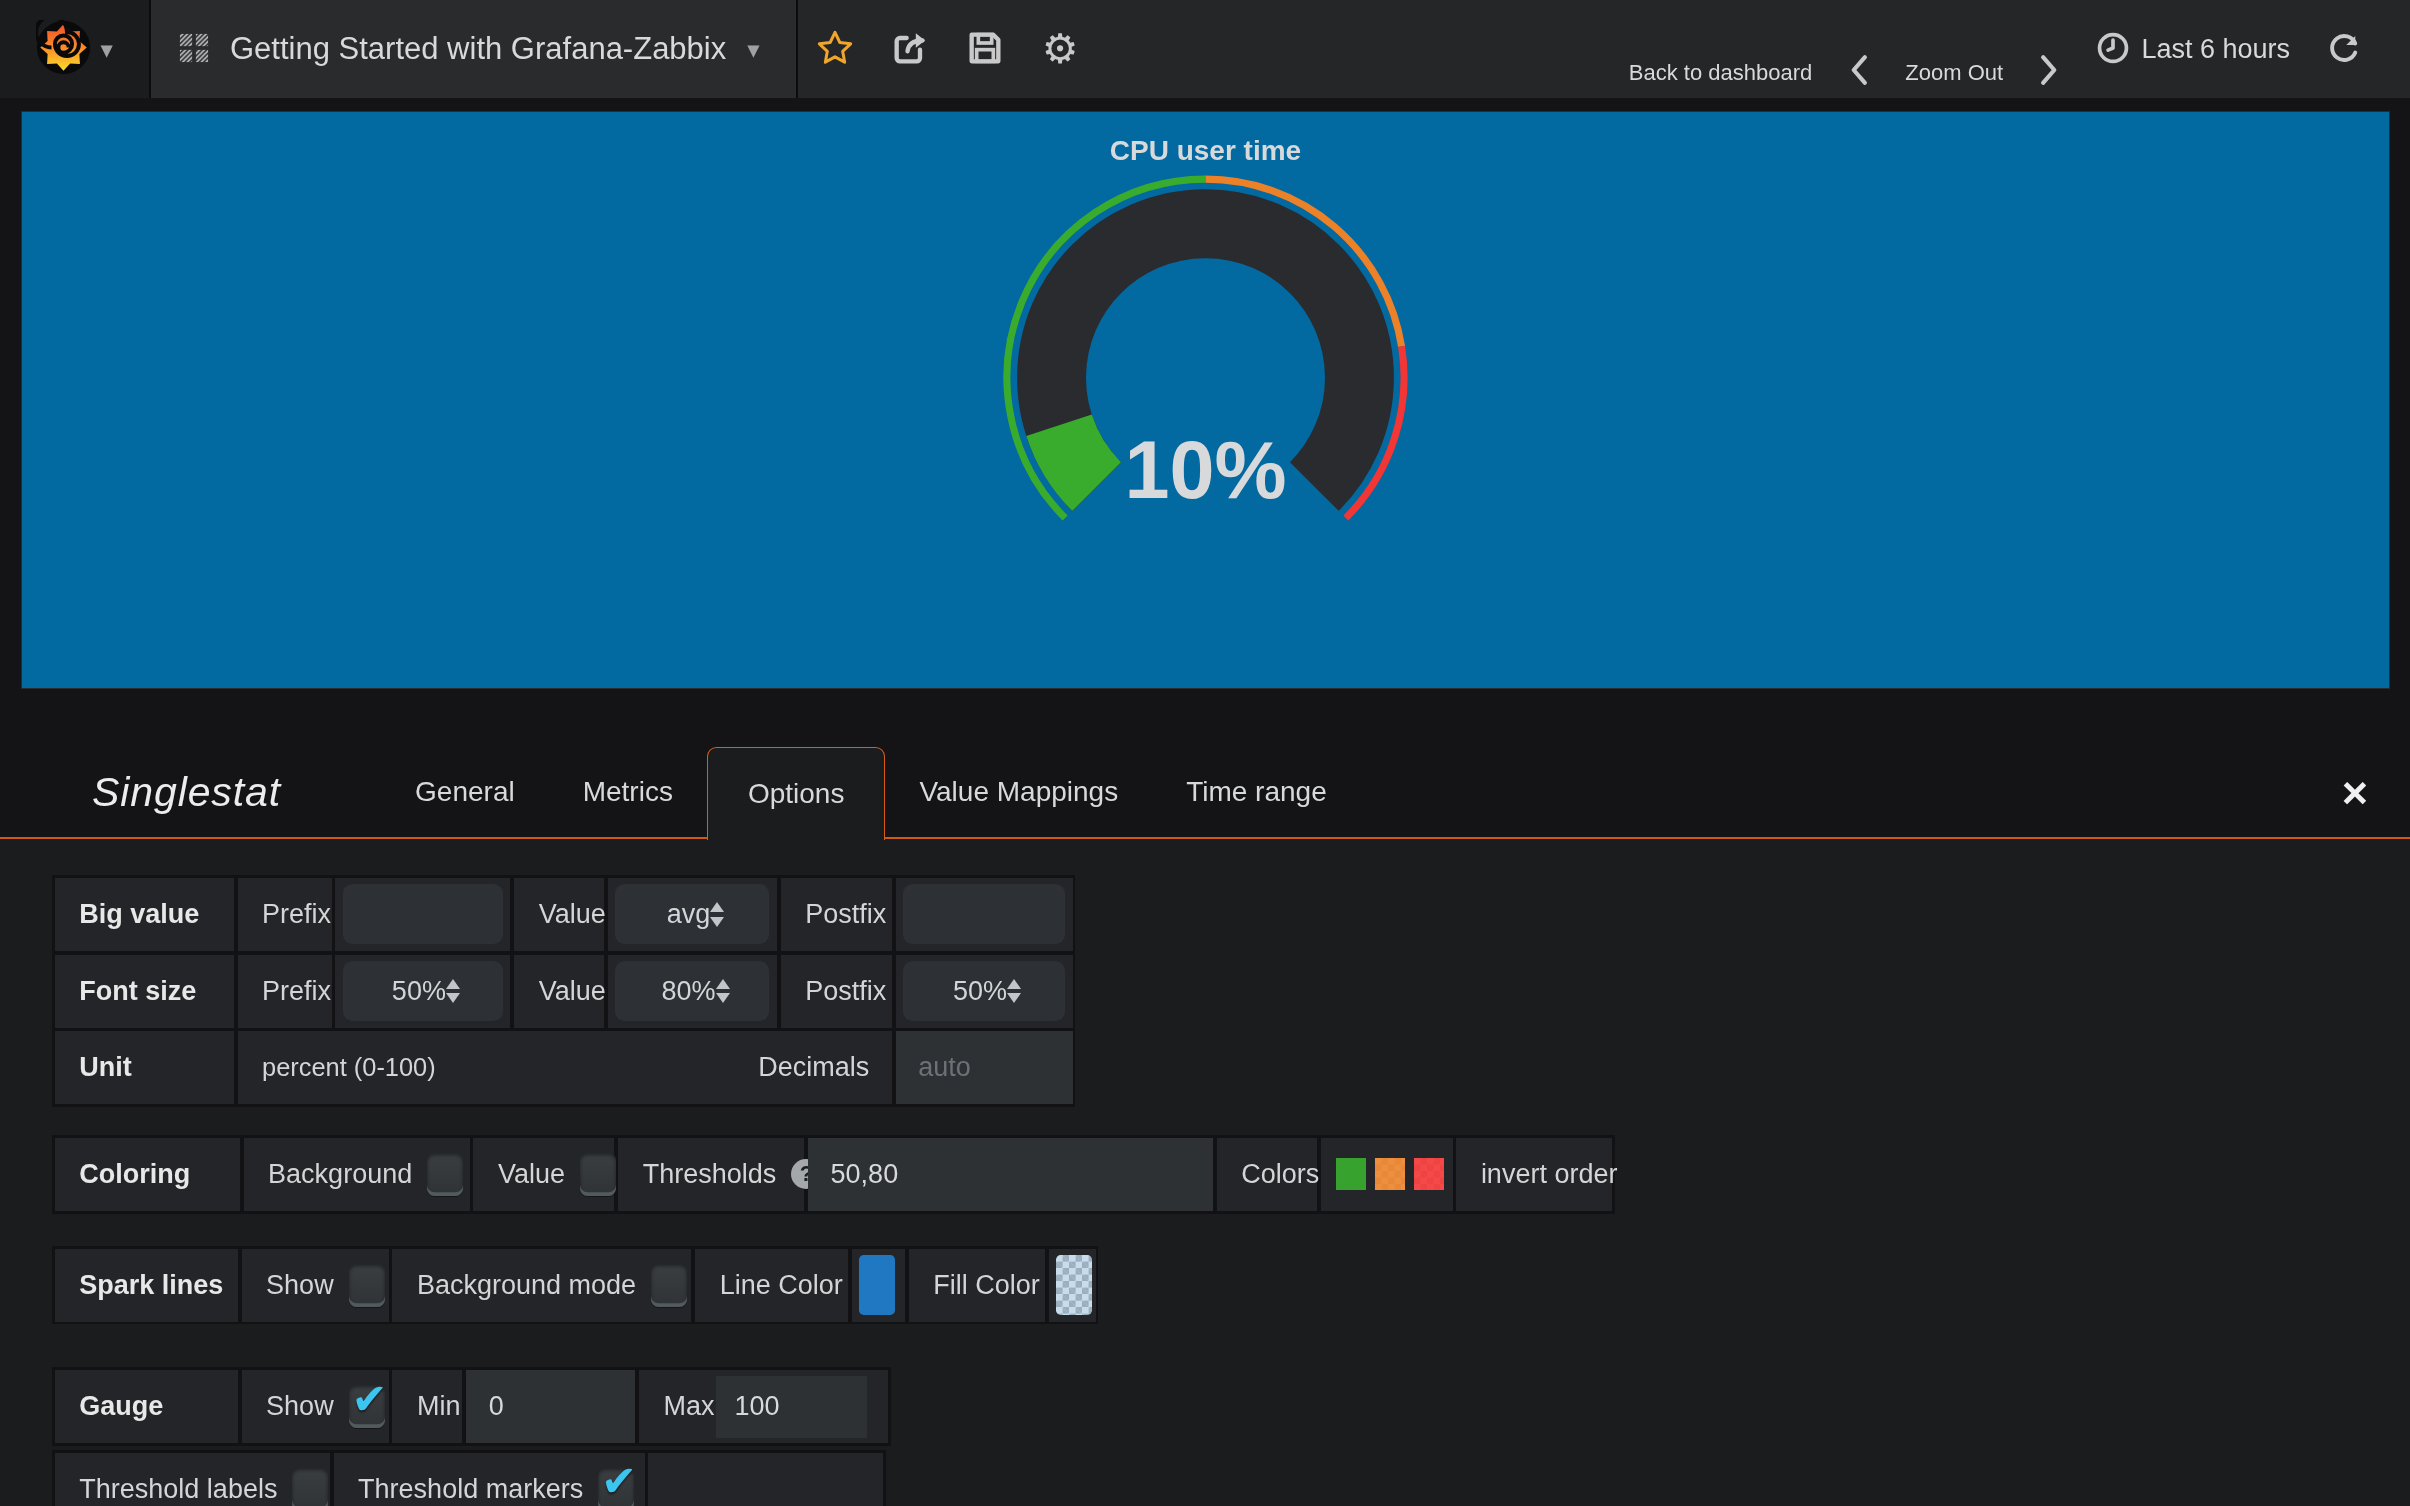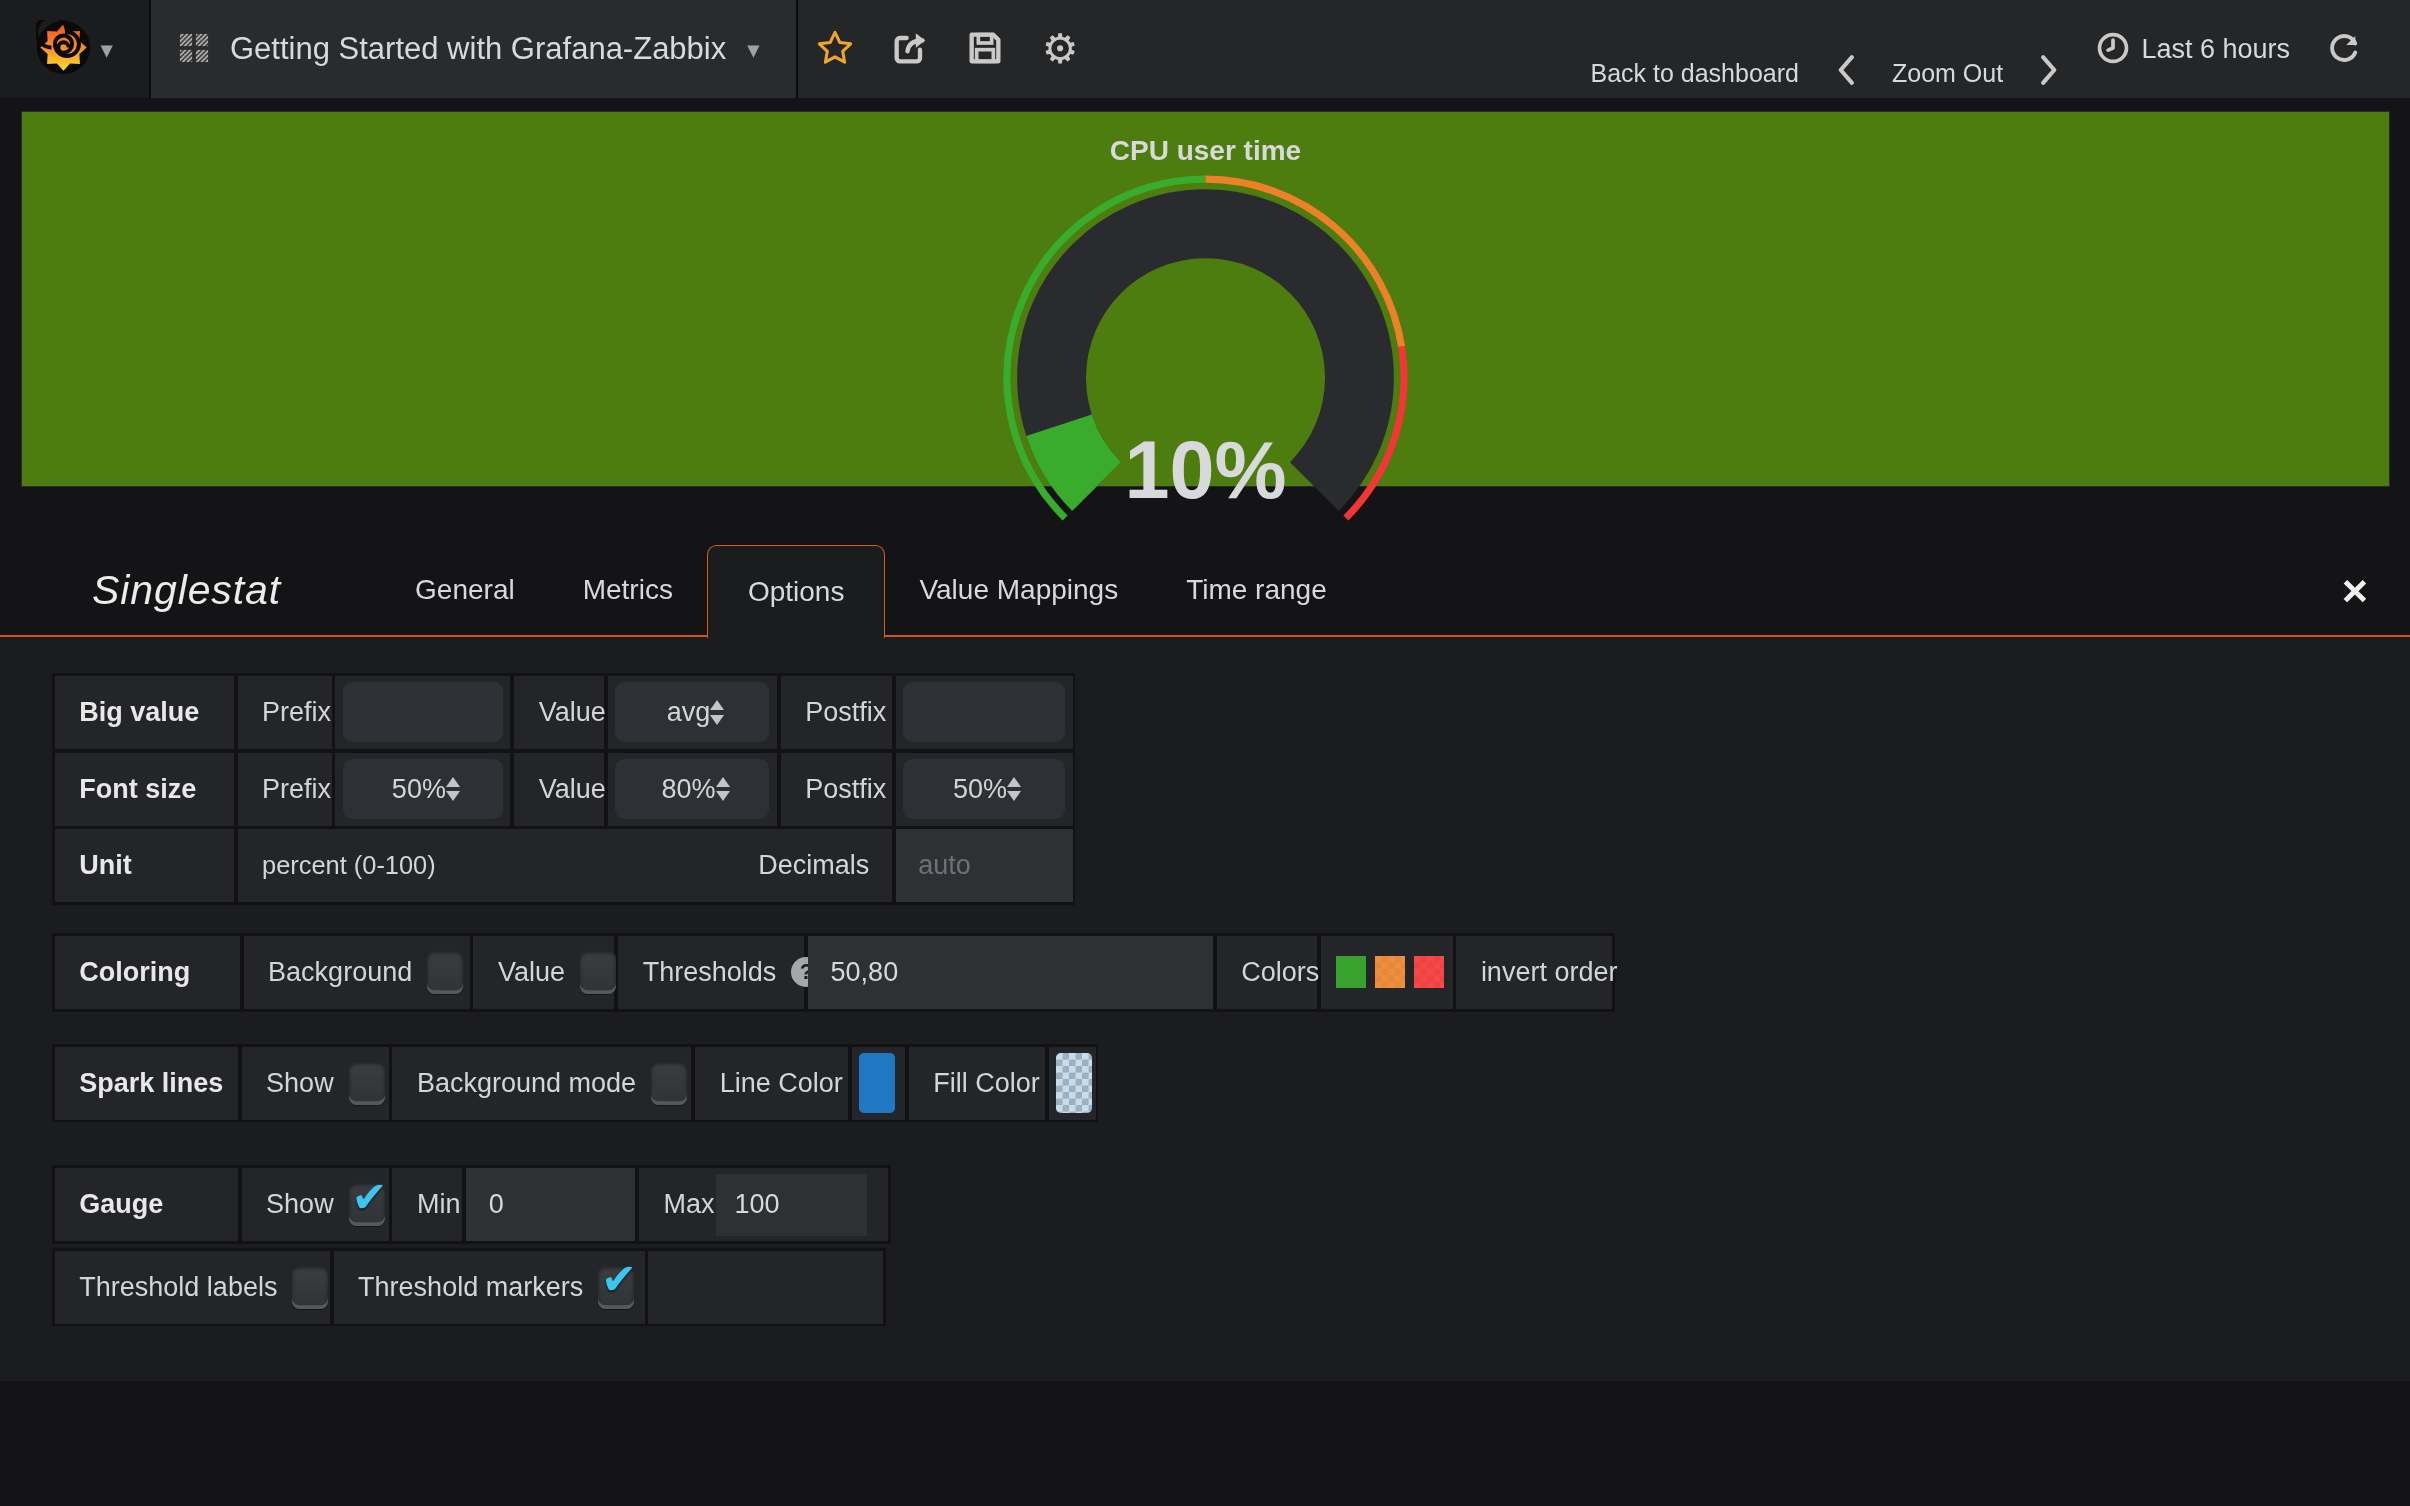--- a/index.html
+++ b/index.html
@@ -9,26 +9,26 @@
   
   .navbar { height:98px; background:#242628; display:flex; align-items:stretch; }
   .logo-block { width:151px; background:#1b1c1e; border-right:2.8px solid #0c0c0d;
                 display:flex; align-items:center; justify-content:center; gap:9.4px; cursor:pointer; }
   .caret { color:#9fa2a5; font-size:24.5px; }
   .title-block { display:flex; align-items:center; gap:21px; padding:0 36px 0 28px;
                  background:#2a2b2d; border-right:2.8px solid #0c0c0d; cursor:pointer; }
   .dash-title { font-size:31px; color:#d8d9da; }
   .nav-iconbtn { width:75px; display:flex; align-items:center; justify-content:center; cursor:pointer; }
   .nav-right { margin-left:auto; display:flex; align-items:center; gap:36px; padding-right:49px; }
-  .nav-right .txtbtn { font-size:25px; cursor:pointer; white-space:nowrap;margin-top:48px; }
+  .nav-right .txtbtn { font-size:22px; cursor:pointer; white-space:nowrap;margin-top:48px; }
   .timepicker { display:flex; align-items:center; gap:11.3px; cursor:pointer; }
   .gear-glyph { font-size:41px; color:#c9c9c9; line-height:1; }
 
   
-  .panel { margin:13px 21px 0; height:376px; background:#4d7c0f; border:0.9px solid #2a2b2d; }
+  .panel { margin:13px 21px 0; height:578px; background:#0369a1; border:0.9px solid #2a2b2d; }
   .panel-title { text-align:center; padding-top:22.6px; font-size:28px; font-weight:700; color:#d8d9da; cursor:pointer; }
   .gauge-svg { display:block; margin:3.8px auto 0; }
   .gauge-value { font-size:80px; font-weight:700; fill:#d8d9da; }
 
   
   .editor { margin-top:58px; }
   .tabs-bar { height:92px; display:flex; align-items:stretch; border-bottom:2.8px solid #cf5a15; position:relative; }
   .editor-title { font-size:41px; font-style:italic; font-weight:300; color:#ececec;
                   padding-left:92px; margin-right:100px; align-self:center; letter-spacing:0.9px; }
   .tab { display:flex; align-items:center; padding:0 34px; font-size:28px; color:#d8d9da; cursor:pointer; }

